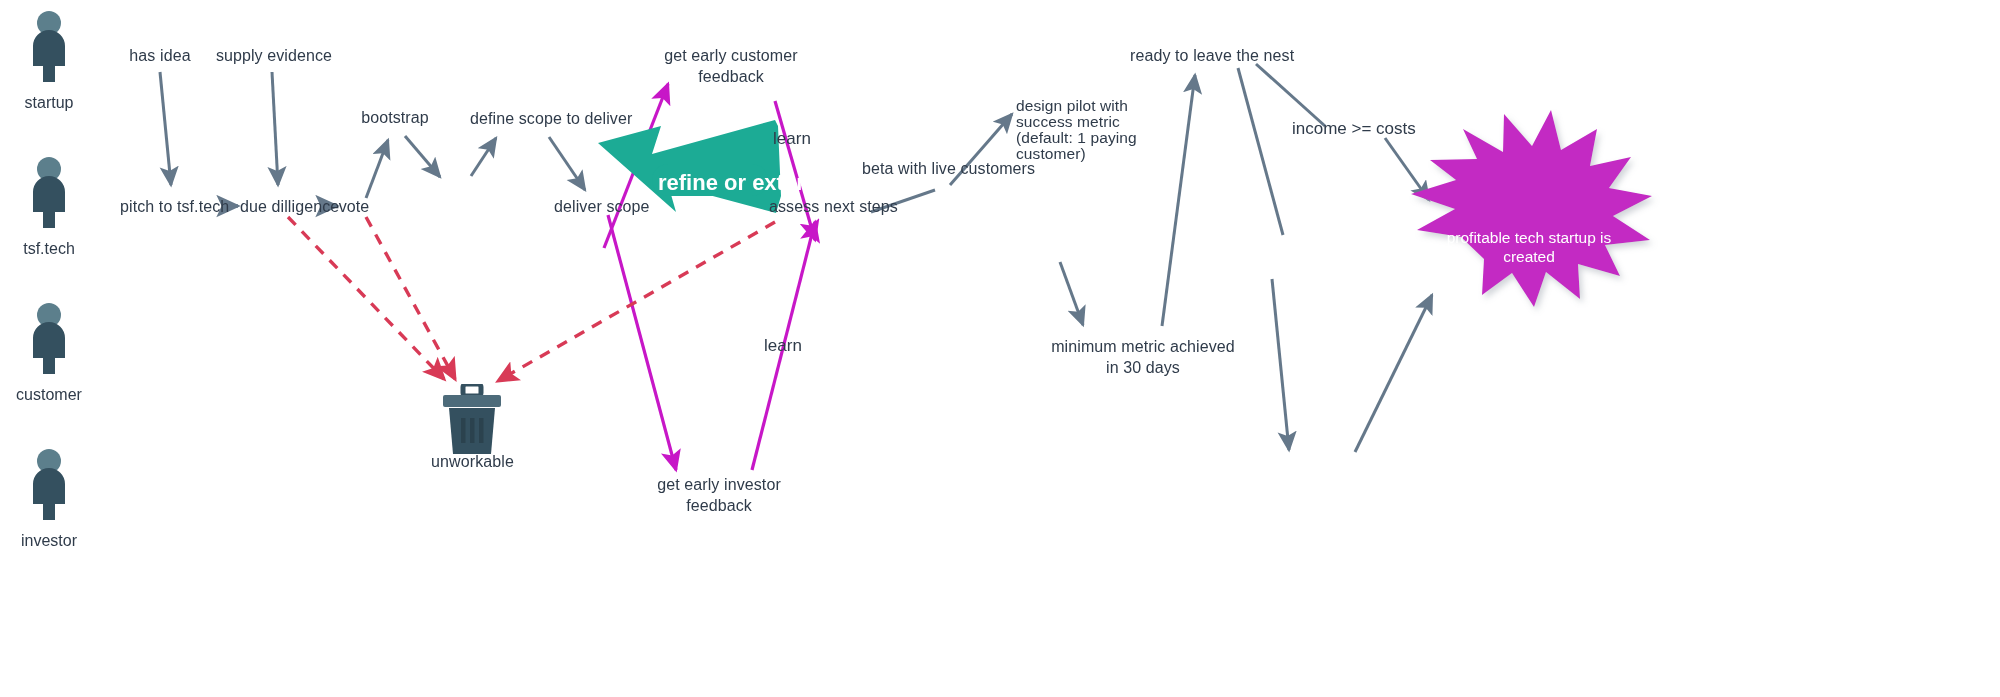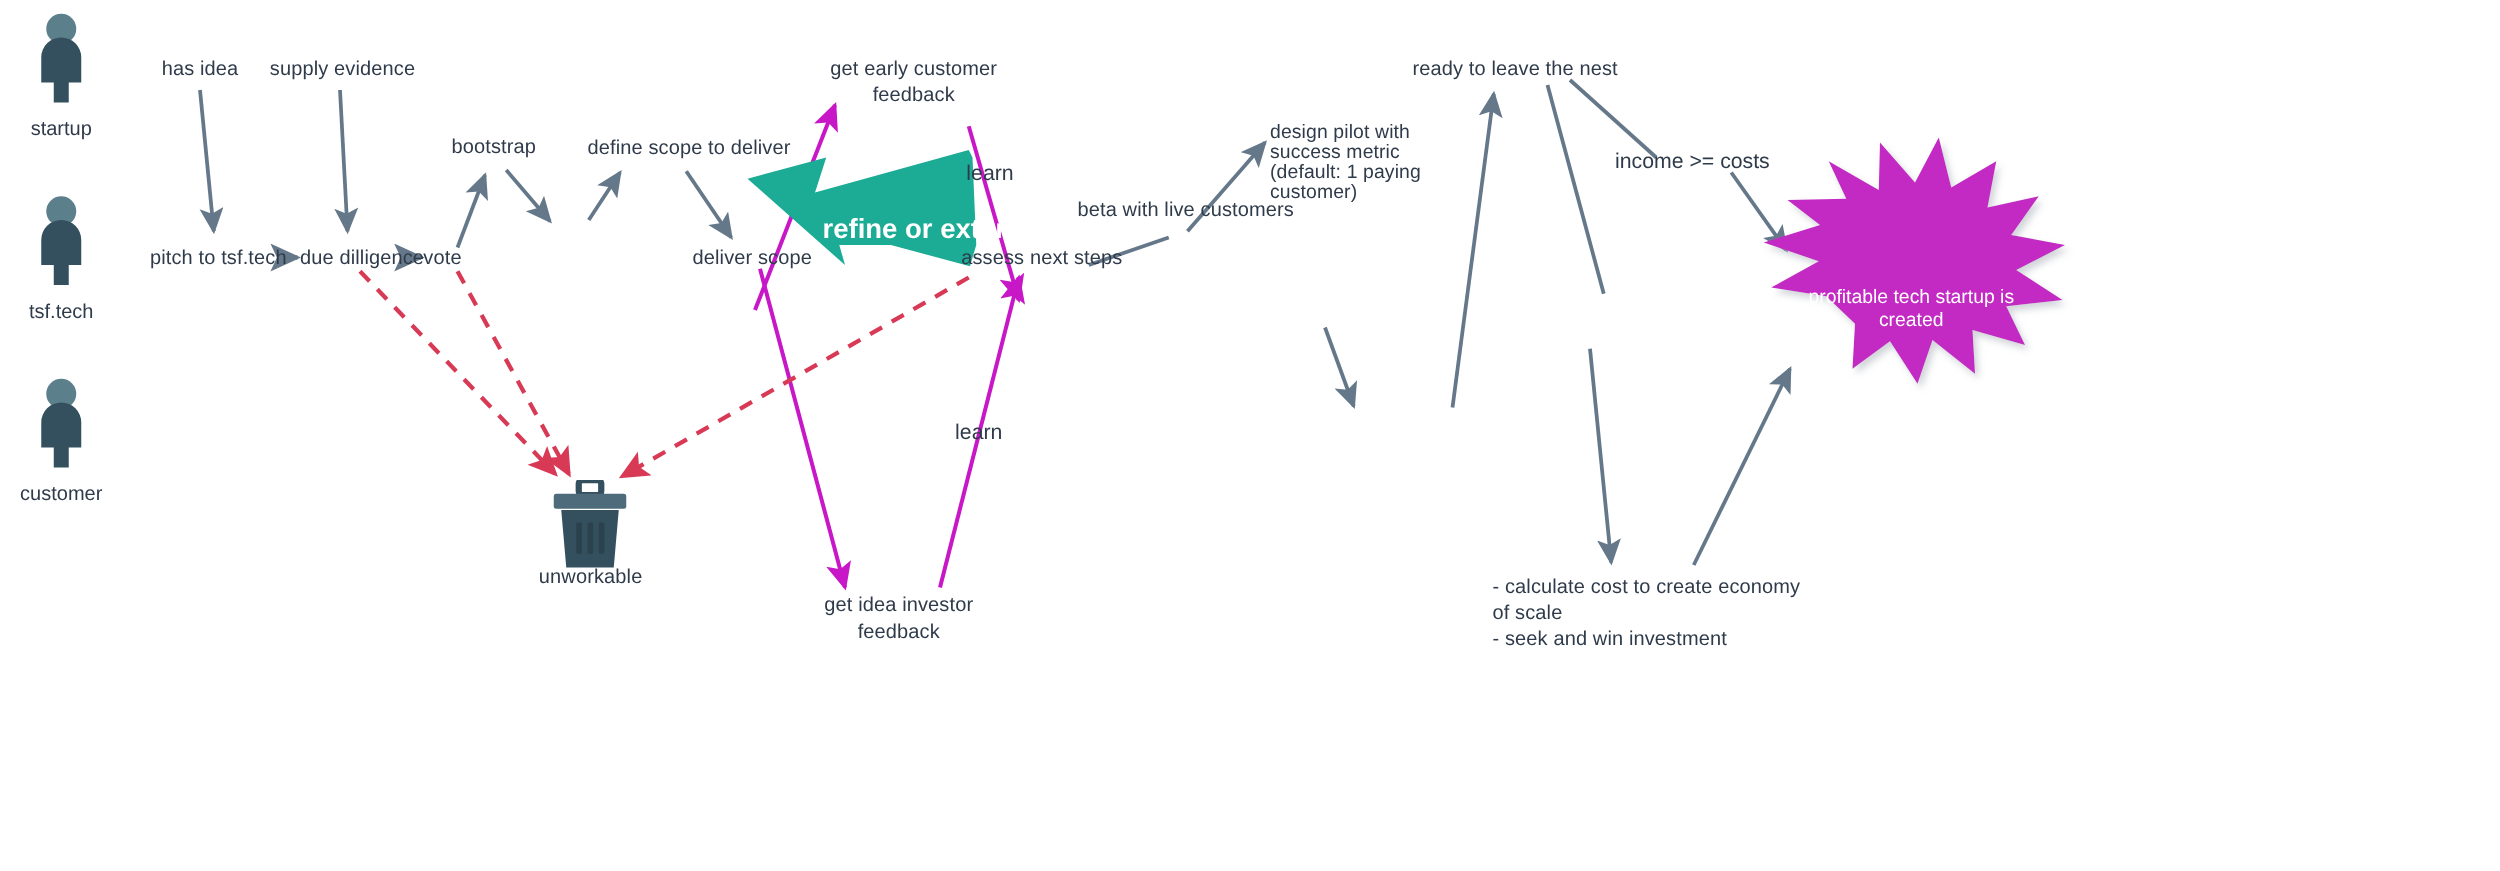--- a/index.html
+++ b/index.html
@@ -227,20 +227,27 @@
   </div>
 
   <div class="actor" style="left:4px; top:302px;">
     <svg width="60" height="74" viewBox="0 0 60 74">
       <circle cx="30" cy="13" r="12" fill="#5c7f8c"></circle>
       <path d="M14,36 a16,16 0 0 1 32,0 L46,56 L36,56 L36,72 L24,72 L24,56 L14,56 Z" fill="#34505f"></path>
     </svg>
     <div class="actor-label">customer</div>
   </div>
 
+  <div class="actor" style="left:4px; top:448px;">
+    <svg width="60" height="74" viewBox="0 0 60 74">
+      <circle cx="30" cy="13" r="12" fill="#5c7f8c"></circle>
+      <path d="M14,36 a16,16 0 0 1 32,0 L46,56 L36,56 L36,72 L24,72 L24,56 L14,56 Z" fill="#34505f"></path>
+    </svg>
+    <div class="actor-label">investor</div>
+  </div>
 
   <div style="position:absolute; left:438px; top:384px;">
     <svg width="68" height="72" viewBox="0 0 68 72">
       <rect x="25" y="0" width="18" height="12" rx="3" fill="none" stroke="#34505f" stroke-width="5"></rect>
       <rect x="5" y="11" width="58" height="12" rx="2" fill="#4d6b7a"></rect>
       <path d="M11,24 L57,24 L53,70 L15,70 Z" fill="#34505f"></path>
       <rect x="23" y="34" width="4.5" height="25" fill="#2b424e"></rect>
       <rect x="32" y="34" width="4.5" height="25" fill="#2b424e"></rect>
       <rect x="41" y="34" width="4.5" height="25" fill="#2b424e"></rect>
     </svg>
@@ -261,39 +268,38 @@
 
   <div class="node-label" style="left:470px; top:108px; width:124px;">define scope to deliver</div>
 
   <div class="node-label" style="left:554px; top:196px; width:92px;">deliver scope</div>
 
   <div class="node-label" style="left:655px; top:45px; width:152px; white-space:pre-line;">get early customer
 feedback</div>
 
   <div class="node-label" style="left:769px; top:196px; width:102px;">assess next steps</div>
 
-  <div class="node-label" style="left:646px; top:474px; width:146px; white-space:pre-line;">get idea investor
+  <div class="node-label" style="left:646px; top:474px; width:146px; white-space:pre-line;">get early investor
 feedback</div>
 
   <div class="node-label" style="left:420px; top:451px; width:105px;">unworkable</div>
 
   <div class="node-label" style="left:862px; top:158px; width:142px;">beta with live customers</div>
 
   <div class="node-label left" style="left:1016px; top:98px; width:150px; white-space:pre-line; line-height:16px; font-size:15.5px;">design pilot with
 success metric
 (default: 1 paying
 customer)</div>
 
+  <div class="node-label" style="left:1043px; top:336px; width:200px; white-space:pre-line;">minimum metric achieved
+in 30 days</div>
 
   <div class="node-label" style="left:1130px; top:45px; width:136px;">ready to leave the nest</div>
 
 
-  <div class="node-label left" style="left:1194px; top:459px; width:260px; white-space:pre-line;">- calculate cost to create economy
-   of scale
-- seek and win investment</div>
 
   <div class="edge-label" style="left:762px; top:128px; width:60px;">learn</div>
 
   <div class="edge-label" style="left:753px; top:335px; width:60px;">learn</div>
 
   <div class="edge-label" style="left:1292px; top:118px; width:110px;">income &gt;= costs</div>
 
   <div class="teal-pill-text" style="left:658px; top:170px;">refine or extend</div>
 
   <div class="star-text" style="left:1434px; top:228px;">profitable tech startup is

